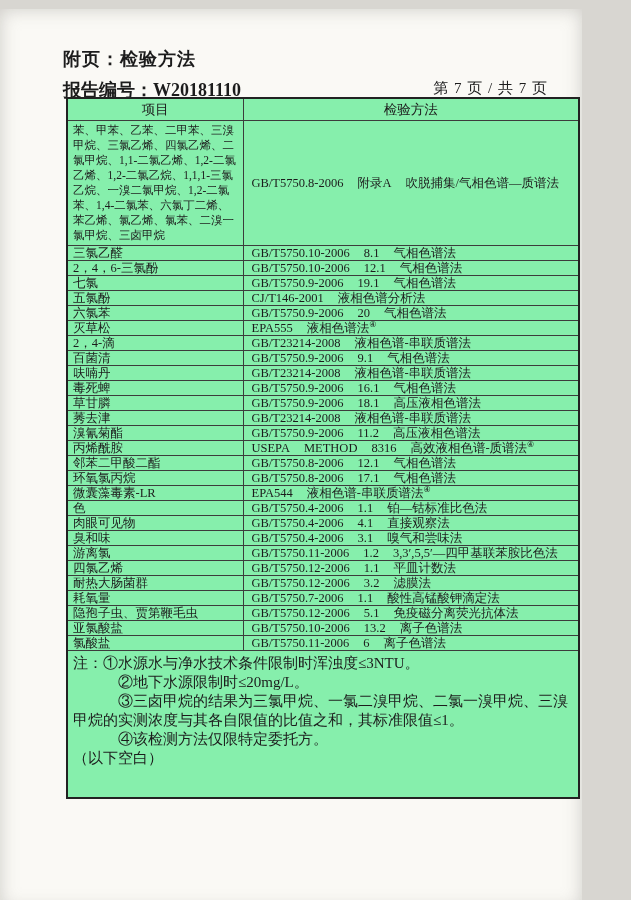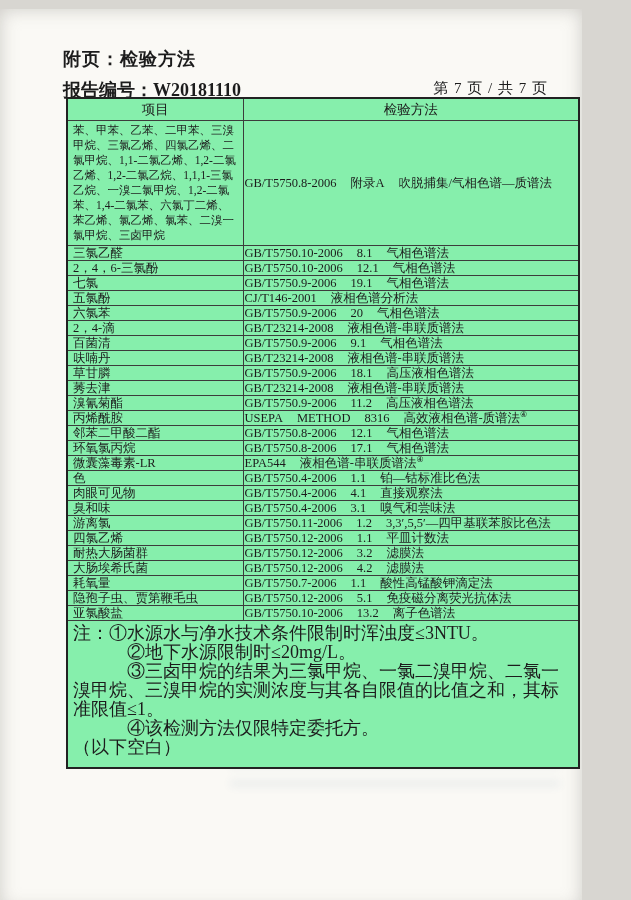--- a/index.html
+++ b/index.html
@@ -46,32 +46,32 @@
   th{
     height:19px;font-weight:normal;font-size:13.5px;
     text-align:center;padding:1px 2px;
   }
   td{
     font-size:12.5px;height:14px;line-height:14px;
     padding:0 4px;vertical-align:middle;
     overflow:hidden;
   }
   td.col-item{padding-left:5px;}
-  td.col-method{padding-left:1px;white-space:nowrap;}
+  td.col-method{padding-left:8px;white-space:nowrap;}
   .mpart{display:inline-block;margin-right:14px;}
   .mpart:last-of-type{margin-right:0;}
   td.col-method sup{font-size:8px;line-height:0;}
   tr.tall-row td{height:90px;vertical-align:middle;}
   tr.tall-row td.col-item{
     font-size:11.5px;line-height:15px;padding:2px 3px 2px 5px;
     white-space:normal;
   }
   td.notes-cell{
     height:140px;vertical-align:top;
-    font-size:18px;line-height:19px;
+    font-size:15px;line-height:19px;
     padding:3px 6px 3px 5px;white-space:normal;
   }
   .note-line{margin:0;}
   .note-indent{padding-left:3em;}
   .note-wrap{margin:0;text-indent:3em;}
   
   .smudge{
     position:absolute;
     filter:blur(4px);
     opacity:.07;
@@ -128,32 +128,40 @@
         </tr>
         <tr>
           <td class="col-item">五氯酚</td>
           <td class="col-method"><span class="mpart">CJ/T146-2001</span><span class="mpart">液相色谱分析法</span></td>
         </tr>
         <tr>
           <td class="col-item">六氯苯</td>
           <td class="col-method"><span class="mpart">GB/T5750.9-2006</span><span class="mpart">20</span><span class="mpart">气相色谱法</span></td>
         </tr>
         <tr>
+          <td class="col-item">灭草松</td>
+          <td class="col-method"><span class="mpart">EPA555</span><span class="mpart">液相色谱法</span><sup>④</sup></td>
+        </tr>
+        <tr>
           <td class="col-item">2，4-滴</td>
           <td class="col-method"><span class="mpart">GB/T23214-2008</span><span class="mpart">液相色谱-串联质谱法</span></td>
         </tr>
         <tr>
           <td class="col-item">百菌清</td>
           <td class="col-method"><span class="mpart">GB/T5750.9-2006</span><span class="mpart">9.1</span><span class="mpart">气相色谱法</span></td>
         </tr>
         <tr>
           <td class="col-item">呋喃丹</td>
           <td class="col-method"><span class="mpart">GB/T23214-2008</span><span class="mpart">液相色谱-串联质谱法</span></td>
         </tr>
         <tr>
+          <td class="col-item">毒死蜱</td>
+          <td class="col-method"><span class="mpart">GB/T5750.9-2006</span><span class="mpart">16.1</span><span class="mpart">气相色谱法</span></td>
+        </tr>
+        <tr>
           <td class="col-item">草甘膦</td>
           <td class="col-method"><span class="mpart">GB/T5750.9-2006</span><span class="mpart">18.1</span><span class="mpart">高压液相色谱法</span></td>
         </tr>
         <tr>
           <td class="col-item">莠去津</td>
           <td class="col-method"><span class="mpart">GB/T23214-2008</span><span class="mpart">液相色谱-串联质谱法</span></td>
         </tr>
         <tr>
           <td class="col-item">溴氰菊酯</td>
           <td class="col-method"><span class="mpart">GB/T5750.9-2006</span><span class="mpart">11.2</span><span class="mpart">高压液相色谱法</span></td>
@@ -192,34 +200,34 @@
         </tr>
         <tr>
           <td class="col-item">四氯乙烯</td>
           <td class="col-method"><span class="mpart">GB/T5750.12-2006</span><span class="mpart">1.1</span><span class="mpart">平皿计数法</span></td>
         </tr>
         <tr>
           <td class="col-item">耐热大肠菌群</td>
           <td class="col-method"><span class="mpart">GB/T5750.12-2006</span><span class="mpart">3.2</span><span class="mpart">滤膜法</span></td>
         </tr>
         <tr>
-          <td class="col-item">大肠埃希氏菌</td>
-          <td class="col-method"><span class="mpart">GB/T5750.12-2006</span><span class="mpart">4.2</span><span class="mpart">滤膜法</span></td>
-        </tr>
-        <tr>
           <td class="col-item">耗氧量</td>
           <td class="col-method"><span class="mpart">GB/T5750.7-2006</span><span class="mpart">1.1</span><span class="mpart">酸性高锰酸钾滴定法</span></td>
         </tr>
         <tr>
           <td class="col-item">隐孢子虫、贾第鞭毛虫</td>
           <td class="col-method"><span class="mpart">GB/T5750.12-2006</span><span class="mpart">5.1</span><span class="mpart">免疫磁分离荧光抗体法</span></td>
         </tr>
         <tr>
           <td class="col-item">亚氯酸盐</td>
           <td class="col-method"><span class="mpart">GB/T5750.10-2006</span><span class="mpart">13.2</span><span class="mpart">离子色谱法</span></td>
+        </tr>
+        <tr>
+          <td class="col-item">氯酸盐</td>
+          <td class="col-method"><span class="mpart">GB/T5750.11-2006</span><span class="mpart">6</span><span class="mpart">离子色谱法</span></td>
         </tr>
       </tbody>
     <tbody>
       <tr>
         <td class="notes-cell" colspan="2">
           <p class="note-line">注：①水源水与净水技术条件限制时浑浊度≤3NTU。</p>
           <p class="note-line note-indent">②地下水源限制时≤20mg/L。</p>
           <p class="note-wrap">③三卤甲烷的结果为三氯甲烷、一氯二溴甲烷、二氯一溴甲烷、三溴甲烷的实测浓度与其各自限值的比值之和，其标准限值≤1。</p>
           <p class="note-line note-indent">④该检测方法仅限特定委托方。</p>
           <p class="note-line">（以下空白）</p>

